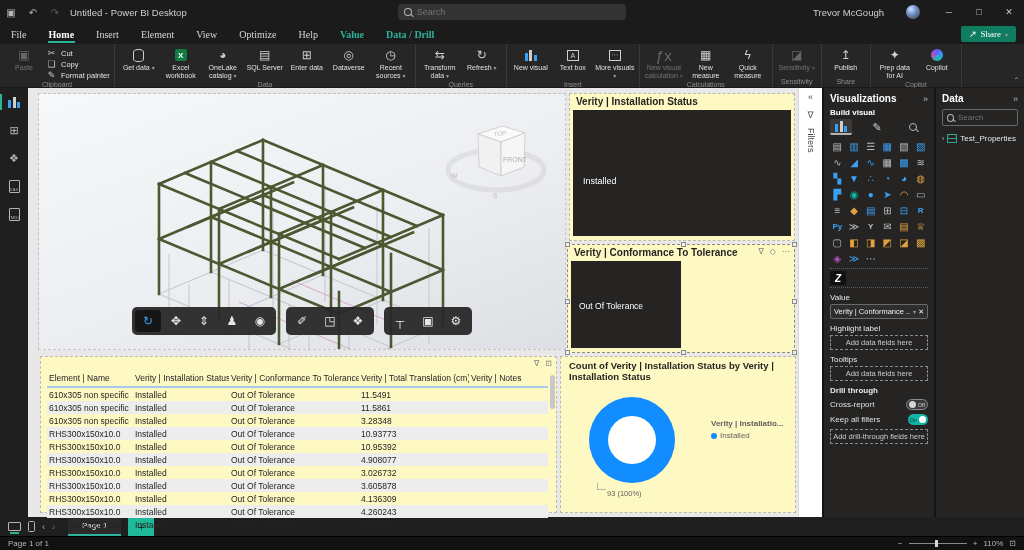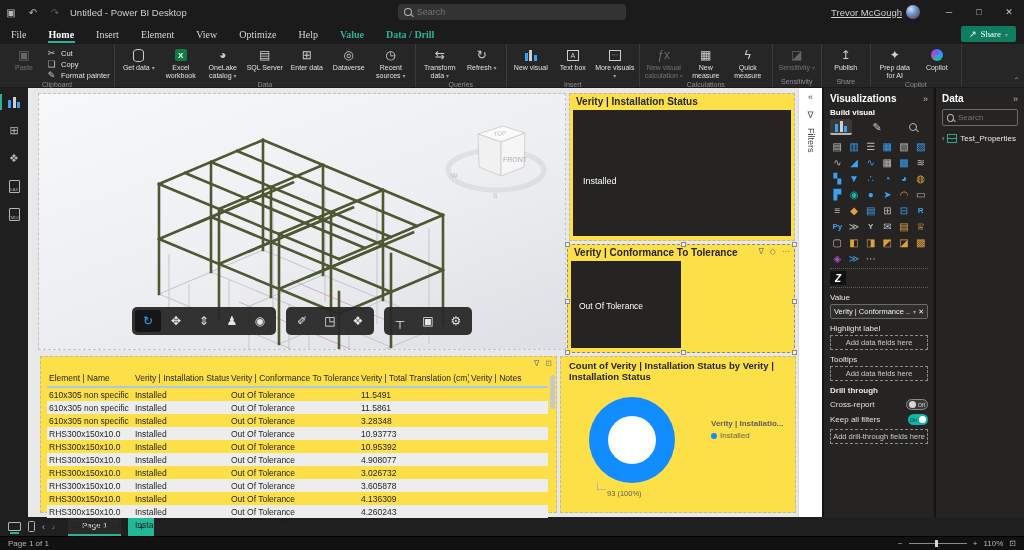--- a/index.html
+++ b/index.html
@@ -6,21 +6,21 @@
   html,body { width:1024px; height:550px; overflow:hidden; background:#141414;
     font-family:"Liberation Sans", sans-serif; -webkit-font-smoothing:antialiased; }
   .titlebar { height:24px; background:#1b1b1b; display:flex; align-items:center; position:relative; color:#cfcfcf; }
   .tb-ic { width:22px; text-align:center; font-size:10px; color:#b5b5b5; cursor:pointer; }
   .tb-ic.dim { opacity:.4; }
   .tb-title { font-size:9.5px; color:#cfcfcf; margin-left:4px; }
   .tb-search { position:absolute; left:398px; top:4px; width:228px; height:16px; background:#333333; border-radius:3px;
     display:flex; align-items:center; padding:0 6px; gap:5px; }
   .tb-search input { background:transparent; border:0; outline:0; color:#bdbdbd; font-size:9px; width:100%; font-family:inherit; }
   .tb-right { position:absolute; right:0; top:0; height:24px; display:flex; align-items:center; }
-  .tb-user { font-size:9.5px; margin-right:4px;text-decoration:underline; }
+  .tb-user { font-size:9.5px; margin-right:22px; }
   .avatar { width:14px; height:14px; border-radius:50%; background:radial-gradient(circle at 35% 30%, #cfe3ff 0%, #6f92c9 40%, #4a3b2a 100%); margin-right:14px; }
   .winbtn { width:30px; height:24px; display:flex; align-items:center; justify-content:center; font-size:9px; color:#c9c9c9; cursor:pointer; }
   .menubar { height:20px; background:#1b1b1b; display:flex; align-items:stretch; position:relative;font-family:Liberation Serif, serif; }
   .menu-item { font-size:10px; color:#d5d5d5; padding:0 11px; display:flex; align-items:center; position:relative; cursor:pointer; }
   .menu-item.active { color:#ffffff; font-weight:bold; }
   .menu-item.active::after { content:""; position:absolute; left:10px; right:10px; bottom:1px; height:2px; background:#2bb39a; }
   .menu-item.contextual { color:#2bb39a; font-weight:bold; }
   .share-btn { position:absolute; right:8px; top:2px; height:16px; background:#0e7d60; border-radius:2px; color:#fff;
     font-size:9px; display:flex; align-items:center; padding:0 8px; gap:4px; cursor:pointer; }
   .ribbon { height:44px; background:#262626; display:flex; align-items:stretch; position:relative; border-bottom:1px solid #1a1a1a; }
@@ -44,21 +44,21 @@
     linear-gradient(#cfcfcf,#cfcfcf) 4.5px 0px/3px 11px no-repeat,
     linear-gradient(#3AA0F3,#3AA0F3) 9px 5px/3px 6px no-repeat; }
   .tbox { width:12px; height:11px; border:1px solid #cfcfcf; font-size:7px; color:#cfcfcf; display:flex; align-items:center; justify-content:center; }
   .main { height:429px; display:flex; }
   .leftnav { width:28px; background:#1f1f1f; display:flex; flex-direction:column; align-items:center; padding-top:6px; gap:12px; position:relative; }
   .ln-item { width:18px; height:16px; display:flex; flex-direction:column; align-items:center; justify-content:center; color:#b5b5b5; font-size:11px; cursor:pointer; position:relative; }
   .ln-item.active::before { content:""; position:absolute; left:-5px; top:0; width:2px; height:16px; background:#2bb39a; }
   .ln-tag { font-size:4px; color:#b5b5b5; letter-spacing:.2px; }
   .doc-ic { width:11px; height:13px; border:1px solid #b5b5b5; border-radius:1px; display:flex; align-items:flex-end; justify-content:center; }
   .canvas { flex:1; background:#e8e8e8; position:relative; }
-  .visual { position:absolute; background:#fde047; border:1px dashed #b9b9b9; }
+  .visual { position:absolute; background:#fef9c3; border:1px dashed #b9b9b9; }
   .vtitle { font-size:10px; font-weight:bold; color:#252423; padding:2px 2px 1px 6px; white-space:nowrap; overflow:hidden; }
   .vicons { position:absolute; top:2px; right:4px; display:flex; gap:6px; font-size:8px; color:#7a7a7a; }
   .vicons span { cursor:pointer; }
   #modelVisual { left:10px; top:5px; width:528px; height:257px; background:linear-gradient(160deg,#f7f8fa 0%,#eceef1 55%,#dddfe4 100%); border:1px dashed #c4c4c4; }
   .viewer-toolbar { position:absolute; bottom:14px; left:50%; transform:translateX(-50%); display:flex; gap:10px; }
   .vt-group { background:rgba(40,40,40,.95); border-radius:5px; display:flex; padding:3px; gap:2px; }
   .vt-btn { width:26px; height:22px; display:flex; align-items:center; justify-content:center; color:#e6e6e6; font-size:12px; border-radius:3px; cursor:pointer; }
   .vt-btn.active { background:#161616; color:#3AA0F3; }
   .dark-tile { background:#252423; color:#ffffff; }
   .light-tile { background:#ffffff; color:#252423; border:1px solid #e1e1e1; }
@@ -276,21 +276,21 @@
           </div>
           <div class="rtxt">More visuals <span class="caret">▾</span></div>
         </div>
       </div>
       <div class="rlabel">Insert</div>
     </div>
     <div class="rgroup">
       <div class="rbtns">
         <div class="rbig disabled">
           <div class="ric">
-            <span class="" style="font-size: 12px; color: rgb(207, 207, 207);">ƒx</span>
+            <span class="" style="font-size: 15px; color: rgb(207, 207, 207);">ƒx</span>
           </div>
           <div class="rtxt">New visual calculation <span class="caret">▾</span></div>
         </div>
         <div class="rbig">
           <div class="ric">
             <span>▦</span>
           </div>
           <div class="rtxt">New measure</div>
         </div>
         <div class="rbig">

